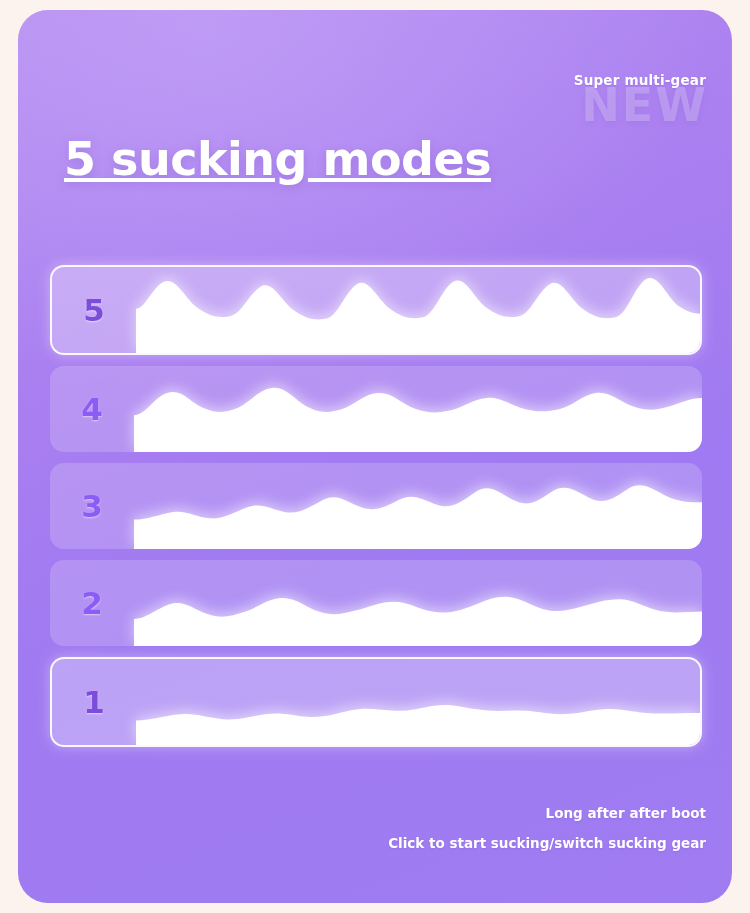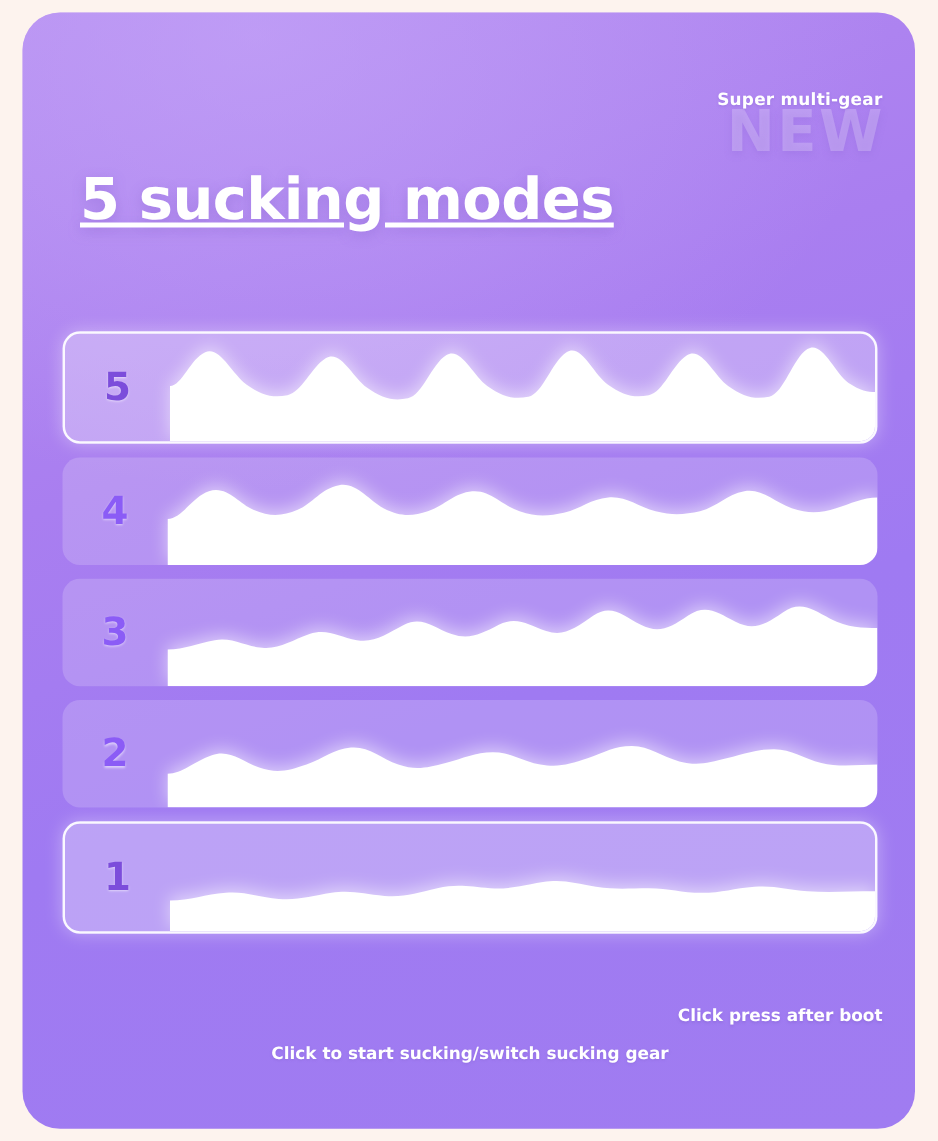--- a/index.html
+++ b/index.html
@@ -124,21 +124,21 @@
     position: absolute;
     right: 26px;
     width: 660px;
     text-align: right;
     color: #ffffff;
     font-weight: 900;
     font-size: 13.5px;
     text-shadow: 0 1px 2px rgba(130,95,205,0.4);
   }
   .foot.l1 { top: 795px; }
-  .foot.l2 { top: 825px; text-align: center; }
+  .foot.l2 { top: 825px; }
 </style>
 </head>
 <body>
 
 <div class="card">
 
   <div class="new-ghost">NEW</div>
   <div class="tagline">Super multi-gear</div>
   <div class="title">5 sucking modes</div>
 
@@ -184,16 +184,16 @@
       <div class="num">1</div>
       <div class="wave">
         <svg viewBox="0 0 480 70" preserveAspectRatio="none">
           <path fill="#ffffff" d="M0,70 L0,50 C14,50 24,46 38,45 C52,44 60,48 74,49 C88,50 96,47 110,45 C124,43 132,46 146,47 C160,48 168,45 182,42 C196,39 204,41 218,42 C232,43 240,40 254,38 C268,36 276,39 290,41 C304,43 312,42 326,42 C340,42 348,45 362,45 C376,45 384,42 398,41 C412,40 420,43 434,44 C448,45 464,44 480,44 L480,70 Z"></path>
         </svg>
       </div>
     </div>
 
   </div>
 
-  <div class="foot l1">Click press after boot</div>
+  <div class="foot l1">Long after after boot</div>
   <div class="foot l2">Click to start sucking/switch sucking gear</div>
 
 </div>
 
 </body></html>

